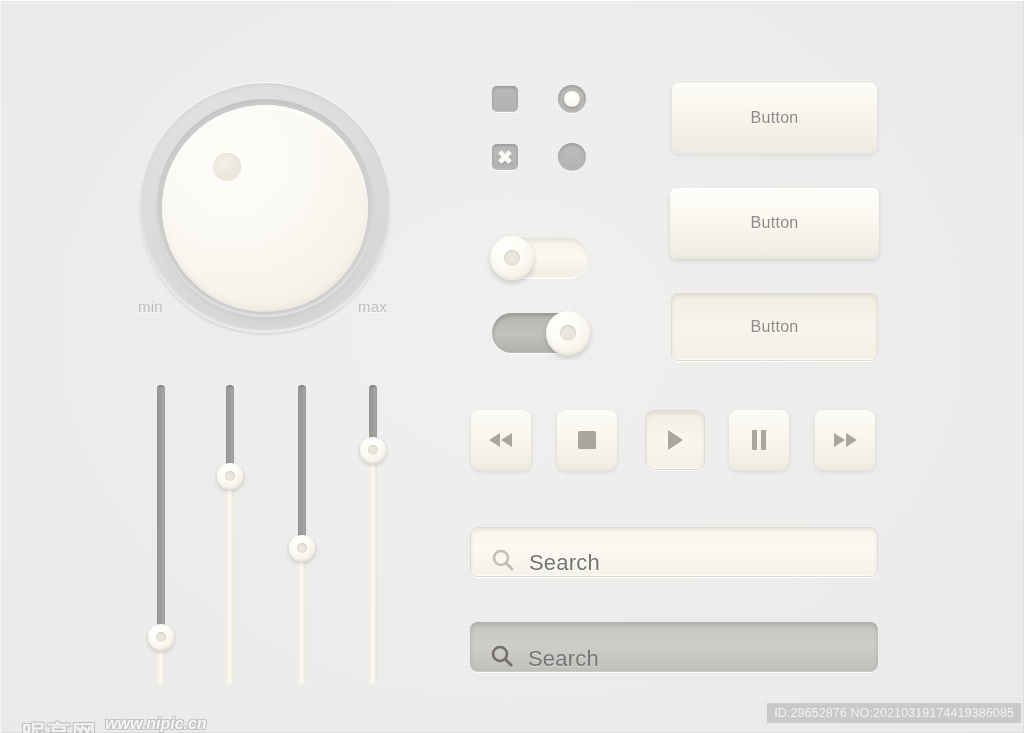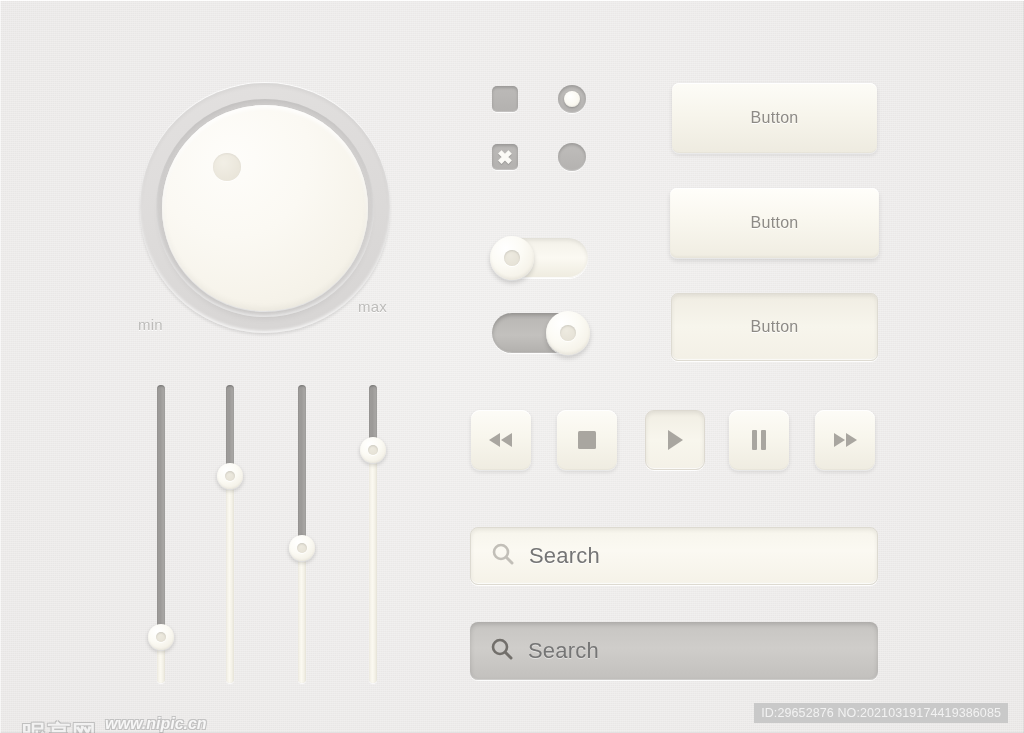--- a/index.html
+++ b/index.html
@@ -61,21 +61,21 @@
   .knob-dot {
     position:absolute; left:51px; top:48px; width:28px; height:28px;
     border-radius:50%;
     background:radial-gradient(circle at 38% 34%, #f2efe6 0%, #ebe7dc 60%, #e6e2d6 100%);
     box-shadow: inset 0 1px 2px rgba(0,0,0,.055), 0 1px 0 rgba(255,255,255,.8);
   }
   .knob-label {
     position:absolute; font-size:15px; color:#bdbcba; letter-spacing:.2px;
     text-shadow:0 1px 0 rgba(255,255,255,.9);
   }
-  .knob-label.min { left:138px; top:316px; }
+  .knob-label.min { left:138px; top:298px; }
   .knob-label.max { left:358px; top:298px; }
 
   
   .sliders { position:absolute; left:0; top:0; }
   .slider { position:absolute; width:26px; }
   .s-track-fill, .s-track-empty {
     position:absolute; left:9px; width:8px; border-radius:4px;
   }
   .s-track-empty { 
     background:linear-gradient(90deg,#a2a09e 0%,#9b9997 40%,#aeacaa 100%);
@@ -209,21 +209,21 @@
     border:1px solid #ddd9d0;
     box-shadow:
       inset 0 2px 4px rgba(0,0,0,.08),
       inset 0 -1px 1px rgba(255,255,255,.85),
       0 1px 0 rgba(255,255,255,.9);
   }
   .mb svg { display:block; }
   .mb .glyph { fill:#a9a6a0; }
 
   
-  .search { position:absolute; height:58px; border-radius:8px; display:flex; align-items:center; }
+  .search { position:absolute; height:50px; border-radius:8px; display:flex; align-items:flex-end; }
   .search.light {
     background:linear-gradient(180deg,#f7f5ec 0%,#fbf9f2 40%,#f5f2e8 100%);
     border:1px solid #dddad1;
     box-shadow:
       inset 0 2px 4px rgba(0,0,0,.07),
       inset 0 -1px 1px rgba(255,255,255,.9),
       0 1px 0 rgba(255,255,255,.9);
   }
   .search.dark {
     background:linear-gradient(180deg,#c7c5c2 0%,#cfcdca 45%,#c2c0bd 100%);
@@ -254,21 +254,21 @@
       -1px -1px 0 #b9b9b9, 1px -1px 0 #b9b9b9, -1px 1px 0 #b9b9b9, 1px 1px 0 #b9b9b9,
       0 2px 2px rgba(0,0,0,.08);
     margin-top: 21px;
   }
   .wm-url {
     font-size:16px; font-weight:bold; font-style:italic; color:#fafafa;
     font-family:"Liberation Sans", sans-serif;
     text-shadow:-1px -1px 0 #bcbcbc, 1px -1px 0 #bcbcbc, -1px 1px 0 #bcbcbc, 1px 1px 0 #bcbcbc;
   }
   .wm-id {
-    position:absolute; right:16px; top:703px;
+    position:absolute; right:3px; top:703px;
     background:#c9c9c9; color:#f2f2f2; font-size:12.5px;
     padding:3px 7px; letter-spacing:.1px;
     font-family:"Liberation Sans", sans-serif;
   }
 </style>
 </head>
 <body>
 
 <div id="stage">
 

